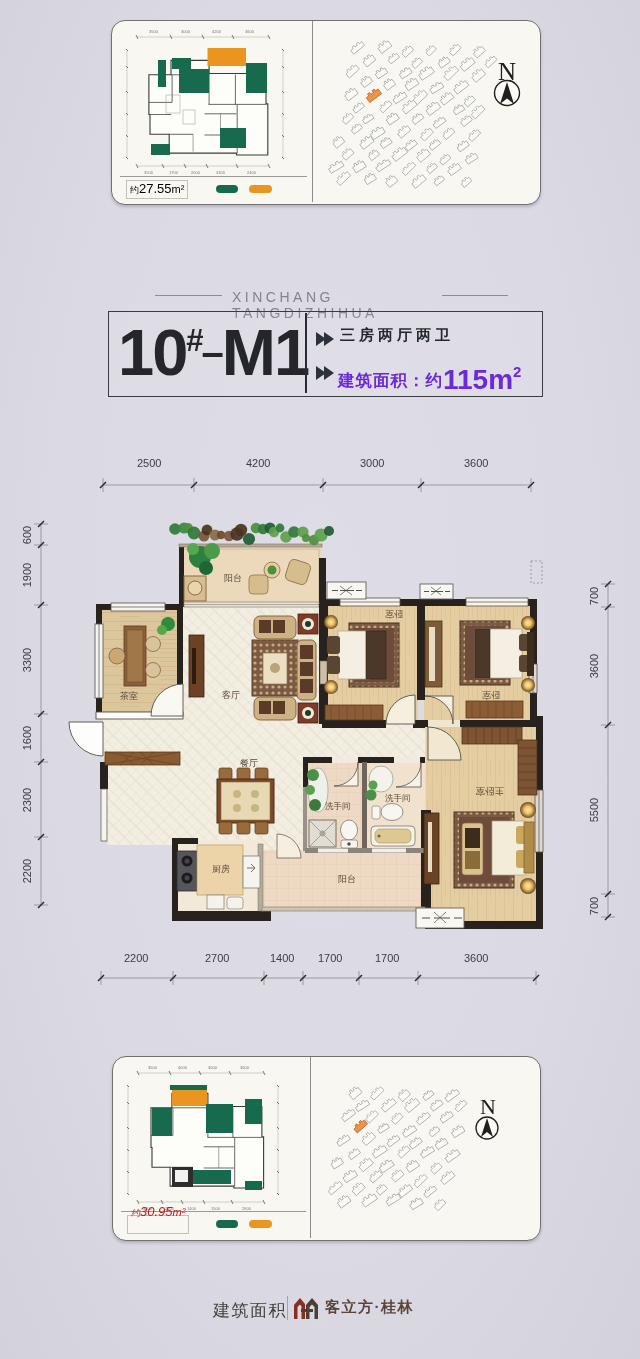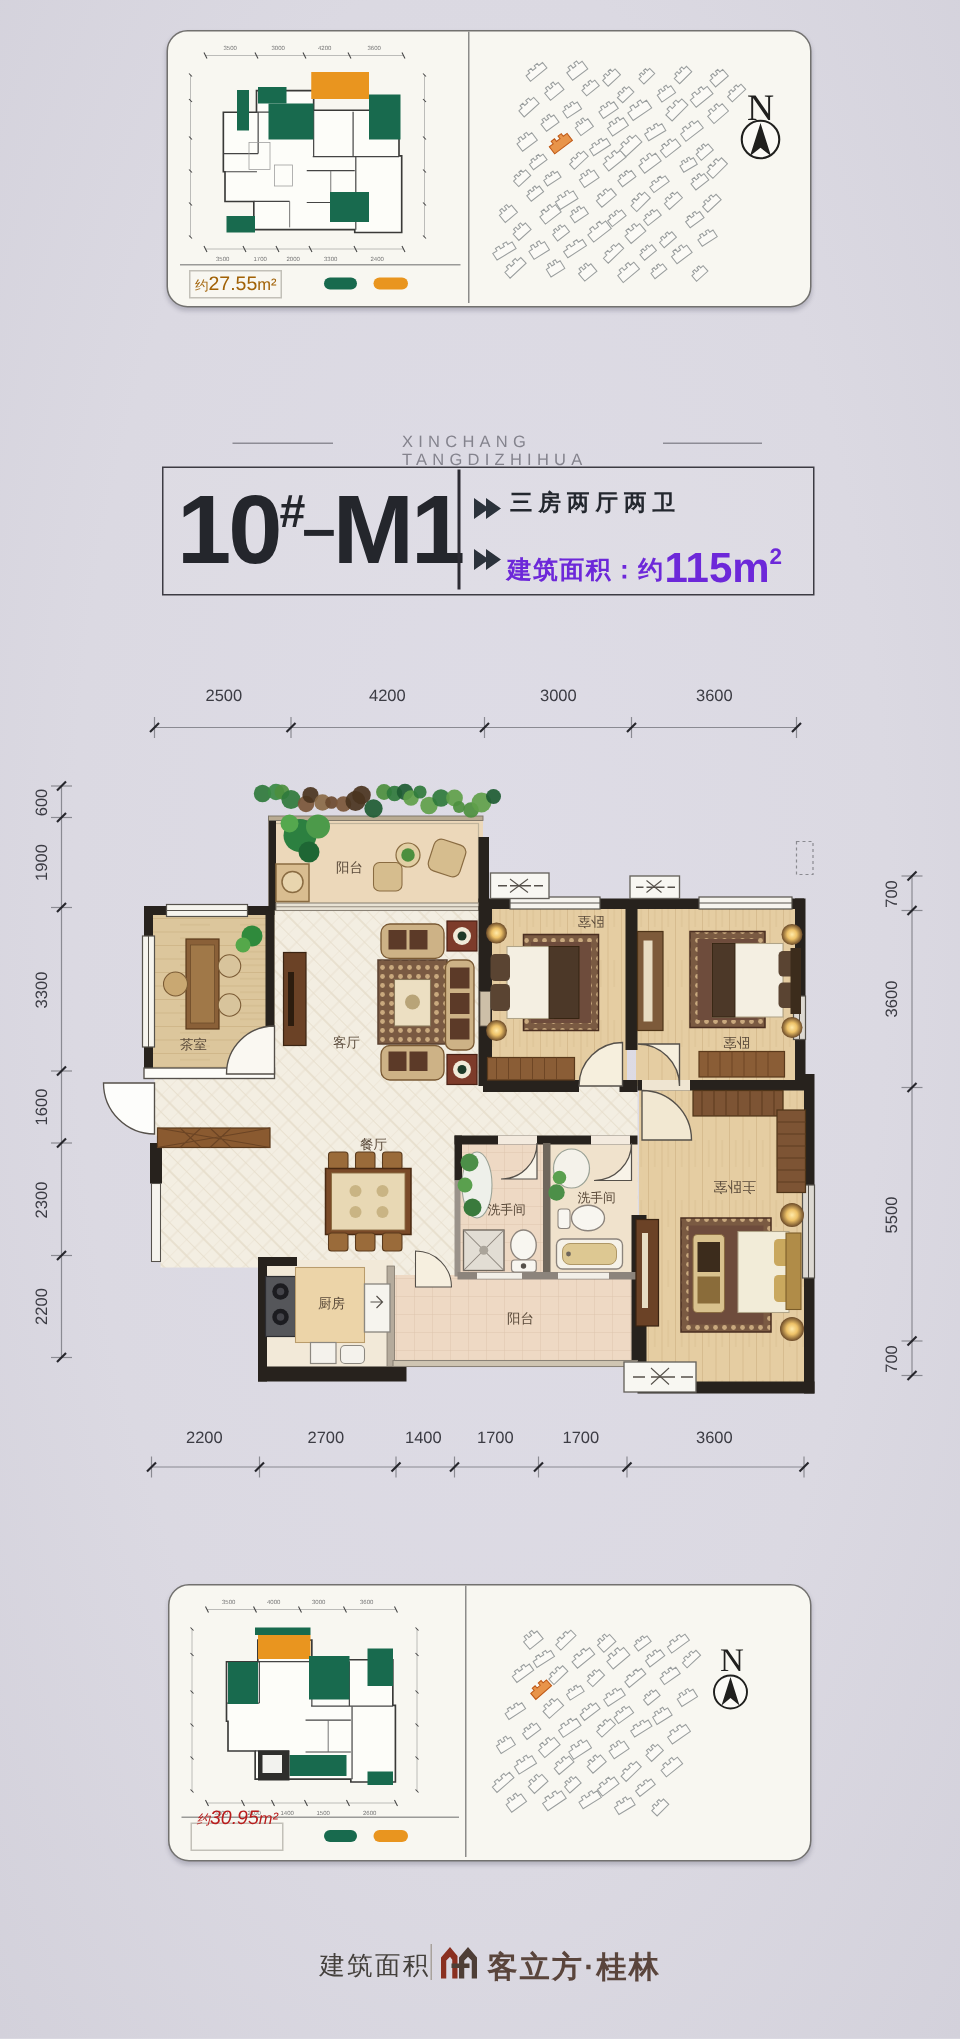--- a/index.html
+++ b/index.html
@@ -161,29 +161,29 @@
       <text x="185" y="60" font-family="Liberation Serif,serif" font-size="25" fill="#20201e">N</text>
 <circle cx="194" cy="73" r="12.5" fill="#fbfaf6" stroke="#20201e" stroke-width="1.4"></circle>
 <path d="M194,62 L187,84 L194,78.5 L201,84 Z" fill="#20201e"></path>
     </g>
 </svg>
 
 <div class="abs" style="left:120px;top:176px;width:187px;height:1px;background:#9a9a98;"></div>
 
 <div class="abs" style="left:126px;top:180px;width:60px;height:17px;border:1px solid #c2c0b8;"></div>
 
-<div class="abs" style="left:130px;top:181px;width:120px;font-size:13px;color:#a16207;"><span style="font-size:9px;">约</span>27.55<span style="font-size:11px;">m²</span></div>
+<div class="abs" style="left:130px;top:181px;width:120px;font-size:13px;color:#000000;"><span style="font-size:9px;">约</span>27.55<span style="font-size:11px;">m²</span></div>
 
 <div class="abs" style="left:216px;top:185px;width:22px;height:8px;border-radius:4px;background:#186a4e;"></div>
 
 <div class="abs" style="left:249px;top:185px;width:23px;height:8px;border-radius:4px;background:#e9951f;"></div>
 
 <div class="abs" style="left:155px;top:295px;width:67px;height:1px;background:#8d8c95;"></div>
 
-<div class="abs" style="left:232px;top:289px;width:210px;font-size:11px;letter-spacing:3.5px;color:#84838d;margin-left:36px;">XINCHANG TANGDIZHIHUA</div>
+<div class="abs" style="left:232px;top:289px;width:210px;font-size:14px;letter-spacing:3.5px;color:#84838d;">XINCHANG TANGDIZHIHUA</div>
 
 <div class="abs" style="left:442px;top:295px;width:66px;height:1px;background:#8d8c95;"></div>
 
 <div class="abs" style="left:108px;top:311px;width:433px;height:84px;border:1px solid #3c3b43;background:rgba(255,255,255,0.06);"></div>
 
 <div class="abs" style="left:118px;top:308px;width:195px;font-family:Liberation Sans, sans-serif;font-size:65px;font-weight:bold;color:#24262c;letter-spacing:-2px;line-height:65px;">10<span style="font-size:31px;vertical-align:24px;">#</span><span style="font-size:40px;vertical-align:9px;">–</span>M1</div>
 
 <div class="abs" style="left:305px;top:313px;width:1.5px;height:80px;background:#2c2b33;"></div>
 
 <svg class="abs" style="left:315px;top:331px;" width="20" height="16" viewBox="0 0 20 16">
@@ -833,13 +833,13 @@
 <div class="abs" style="left:213px;top:1299px;font-size:17px;letter-spacing:1.5px;color:#44403c;">建筑面积</div>
 
 <div class="abs" style="left:287px;top:1296px;width:1px;height:24px;background:#a8a29c;"></div>
 
 <svg class="abs" style="left:293px;top:1295px;" width="28" height="26" viewBox="0 0 28 26">
 <path d="M1,24 V10 L7,3 L12,9 V24 H8.5 V11.5 L7,9.5 L4.5,12 V24 Z" fill="#8a2f20"></path>
 <path d="M13,24 V10 L19,3 L25,10 V24 H21.5 V12 L19,9.5 L16.5,12 V24 Z" fill="#4e3e36"></path>
 <rect x="8" y="14" width="12" height="3" fill="#4e3e36"></rect>
 </svg>
 
-<div class="abs" style="left:325px;top:1298px;font-size:20px;font-weight:bold;letter-spacing:1.5px;color:#5a453c;">客立方·桂林</div>
+<div class="abs" style="left:325px;top:1298px;font-size:15px;font-weight:bold;letter-spacing:1.5px;color:#5a453c;">客立方·桂林</div>
 
 </body></html>

